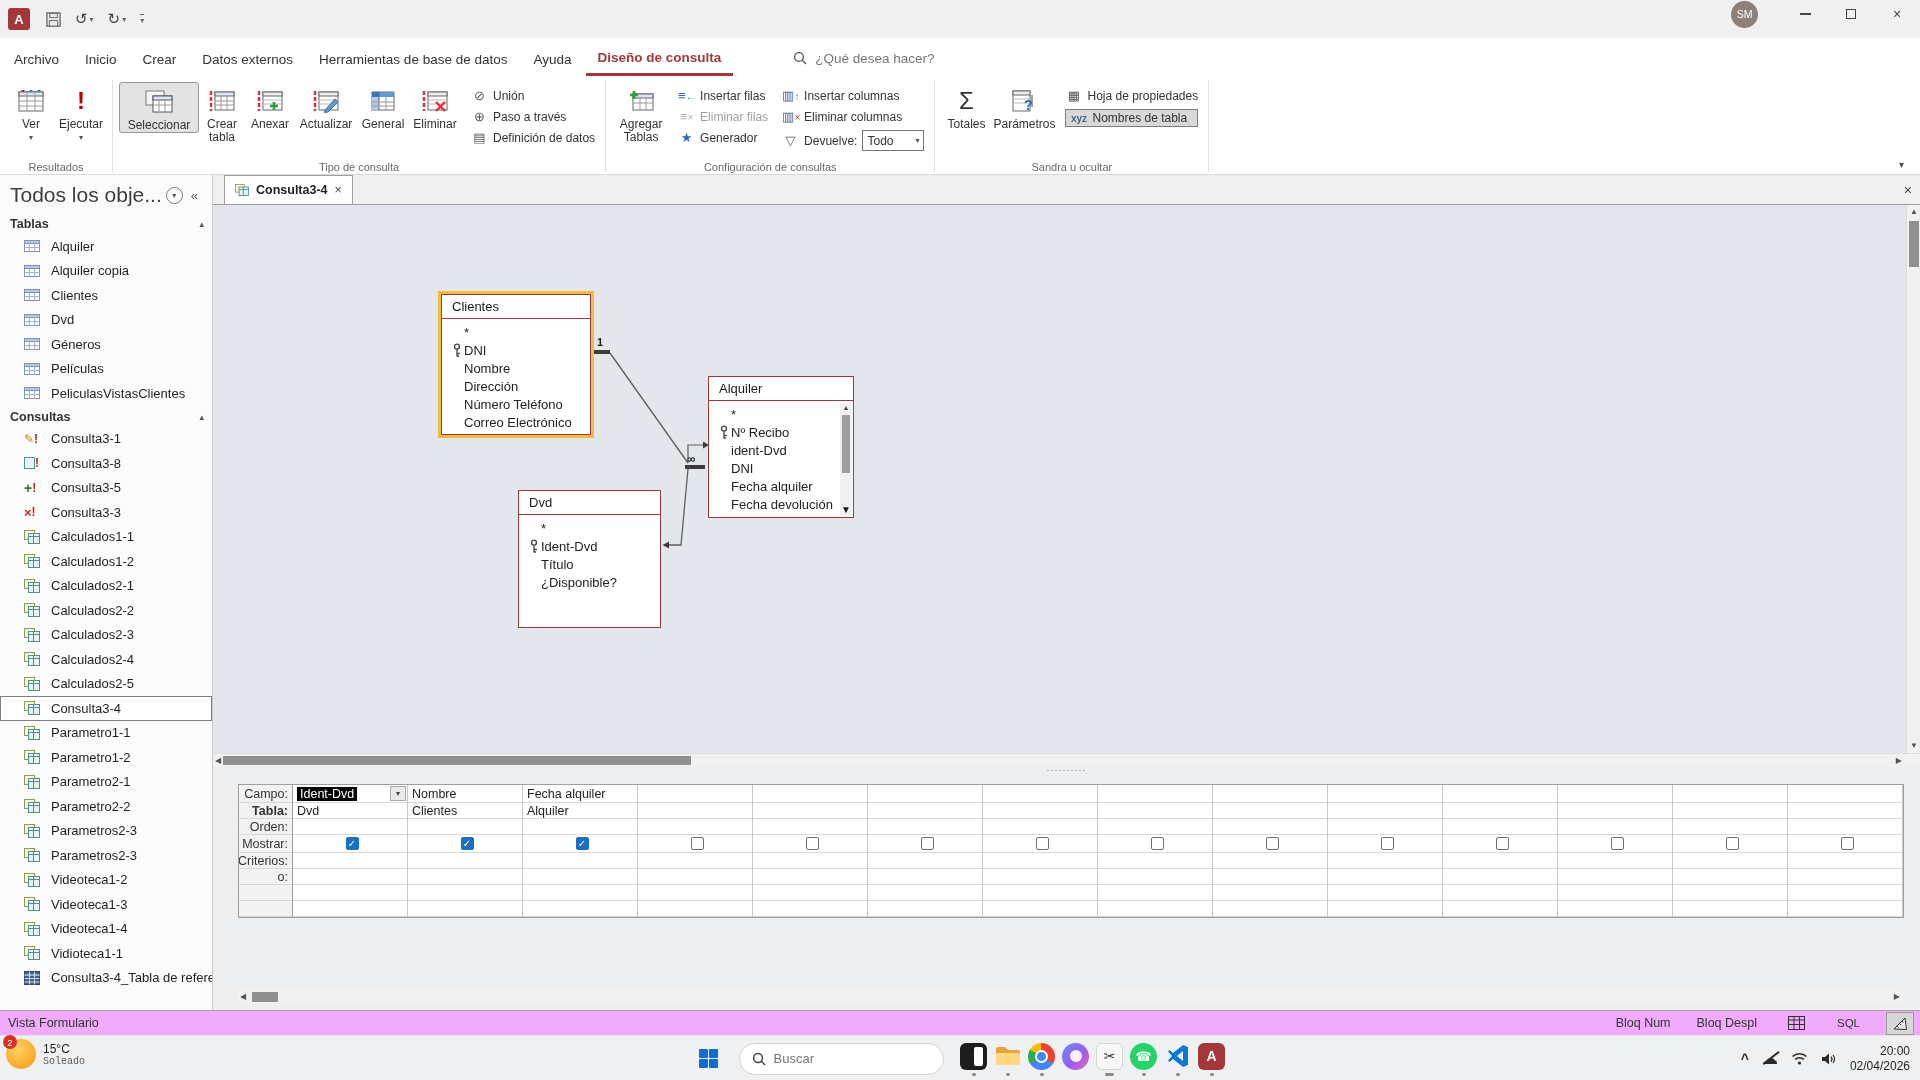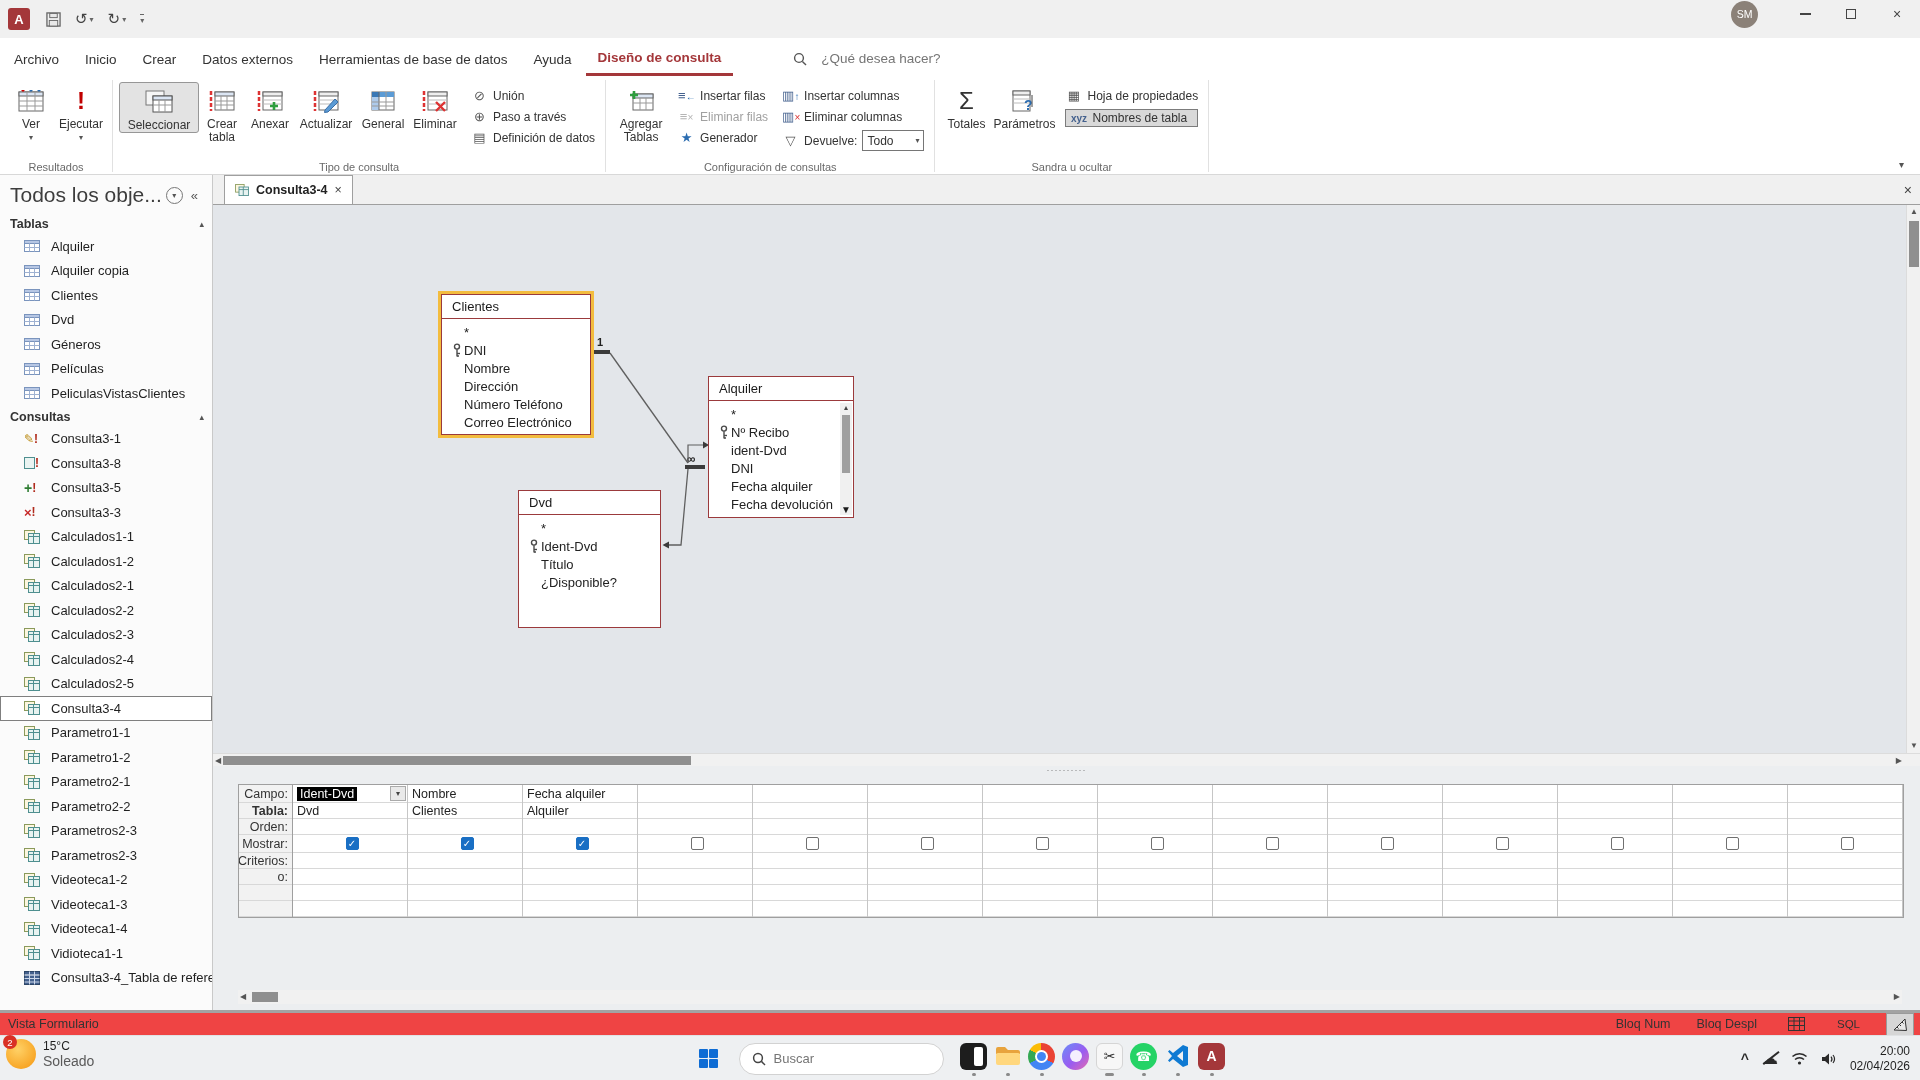--- a/index.html
+++ b/index.html
@@ -16,21 +16,21 @@
   #tb-right { position:absolute; right:0; top:0; height:28px; display:flex; align-items:center; }
   .avatar { width:27px; height:27px; border-radius:50%; background:#8b8178; color:#fff; font-size:10.5px; display:flex; align-items:center; justify-content:center; margin-right:24px; }
   .winbtn { width:46px; height:38px; display:flex; align-items:center; justify-content:center; color:#444; font-size:14px; }
   .minimize-bar { width:11px; height:1.5px; background:#444; display:inline-block; }
   .restore-sq { width:10px; height:10px; border:1.2px solid #444; position:relative; display:inline-block; }
 
   
   #menubar { position:absolute; left:0; top:38px; width:1920px; height:40px; background:#fff; display:flex; align-items:center; }
   .mtab { padding:10px 12px 8px 12px; font-size:13.5px; color:#333; margin-left:2px; }
   .mtab.active { color:#a4373a; font-weight:bold; border-bottom:3px solid #a4373a; }
-  #menu-search { display:flex; align-items:flex-end; gap:14px; margin-left:60px; color:#555; }
+  #menu-search { display:flex; align-items:flex-start; gap:8px; margin-left:60px; color:#555; }
   #menu-search input { border:none; outline:none; font-size:13.5px; color:#555; width:180px; font-family:"Liberation Sans",sans-serif; background:transparent; }
 
   
   #ribbon { position:absolute; left:0; top:78px; width:1920px; height:97px; background:#fff; border-bottom:1px solid #d8d8d8; display:flex; }
   .rgroup { position:relative; display:flex; align-items:flex-start; padding:4px 6px 14px 6px; }
   .rgroup .glabel { position:absolute; bottom:1px; left:0; right:0; text-align:center; font-size:11px; color:#6a6a6a; white-space:nowrap; }
   .rsep { width:1px; background:#e1e1e1; margin:2px 0; }
   .rbig { width:56px; display:flex; flex-direction:column; align-items:center; padding-top:4px; gap:2px; border-radius:3px; }
   .rbig .ricon { height:30px; display:flex; align-items:center; justify-content:center; }
   .rbig .rlabel { font-size:12px; color:#333; text-align:center; line-height:13px; }
@@ -109,33 +109,33 @@
   .gcell { height:16px; border-bottom:1px solid #d8d8d8; display:flex; align-items:center; padding-left:4px; font-size:12.5px; color:#222; position:relative; overflow:hidden; }
   .selfield { background:#000; color:#fff; padding:0 3px; }
   .gdrop { position:absolute; right:1px; top:1px; bottom:1px; width:16px; background:#e9e9e9; border:1px solid #aaa; font-size:8px; color:#444; display:flex; align-items:center; justify-content:center; }
   .cb { width:13px; height:13px; margin:0 auto; border:1px solid #707070; background:#fff; display:flex; align-items:center; justify-content:center; font-size:10px; border-radius:2px; }
   .cb.on { background:#1a6fc4; border-color:#1a6fc4; color:#fff; }
   #grid-hscroll { position:absolute; left:25px; right:18px; bottom:6px; height:14px; background:#f1f1f1; }
   #gh-thumb { position:absolute; left:14px; top:2px; width:26px; height:10px; background:#8f8f8f; }
   #grid-hscroll .h-arr { line-height:14px; }
 
   
-  #statusbar { position:absolute; left:0; top:1010px; width:1920px; height:25px; background:#ef4444; border-top:3px solid #a3a3a3; display:flex; align-items:center; font-size:12.5px; color:#333; }
+  #statusbar { position:absolute; left:0; top:1010px; width:1920px; height:25px; background:#f0abfc; border-top:1px solid #a3a3a3; display:flex; align-items:center; font-size:12.5px; color:#333; }
   #status-left { padding-left:8px; flex:1; }
   #status-right { display:flex; align-items:center; gap:26px; padding-right:6px; }
   .sview { display:flex; align-items:center; justify-content:center; width:28px; height:23px; }
   .sview.active { background:#d6d6d6; border:1px solid #9a9a9a; }
 
   
   #taskbar { position:absolute; left:0; top:1035px; width:1920px; height:45px; background:#eef0f2; border-top:1px solid #e0e2e4; }
   #weather { position:absolute; left:6px; top:3px; display:flex; align-items:center; gap:7px; }
   #weather-icon { position:relative; width:30px; height:30px; border-radius:50%; background:radial-gradient(circle at 40% 35%, #ffd166, #f5960f); }
   #weather-badge { position:absolute; left:-3px; top:-4px; width:14px; height:14px; border-radius:50%; background:#d93025; color:#fff; font-size:9.5px; display:flex; align-items:center; justify-content:center; }
   #weather-text div:first-child { font-size:12px; color:#1f1f1f; }
-  #weather-text div:last-child { font-size:14px; color:#5a5a5a; }
+  #weather-text div:last-child { font-size:10px; color:#5a5a5a;font-family:Liberation Mono, monospace; }
   #tb-center { position:absolute; left:0; right:0; top:0; height:45px; display:flex; align-items:center; justify-content:center; gap:13px; }
   #start-btn { width:34px; height:34px; display:flex; align-items:center; justify-content:center; }
   .winlogo { display:grid; grid-template-columns:9px 9px; grid-template-rows:9px 9px; gap:1.5px; }
   .winlogo span { background:#0e6cd4; border-radius:1px; }
   #search-pill { width:205px; height:32px; background:#fff; border:1px solid #d2d2d2; border-radius:17px; display:flex; align-items:center; gap:8px; padding:0 12px; }
   #search-pill input { border:none; outline:none; background:transparent; font-size:13px; color:#555; width:140px; font-family:"Liberation Sans",sans-serif; }
   .tb-app { width:34px; height:42px; display:flex; flex-direction:column; align-items:center; padding-top:5px; gap:3px; }
   .tb-ico { width:27px; height:27px; border-radius:6px; display:flex; align-items:center; justify-content:center; font-size:14px; }
   .tb-dot { width:4px; height:3px; border-radius:2px; background:#8a8a8a; }
   .tb-dot.dash { width:9px; }

